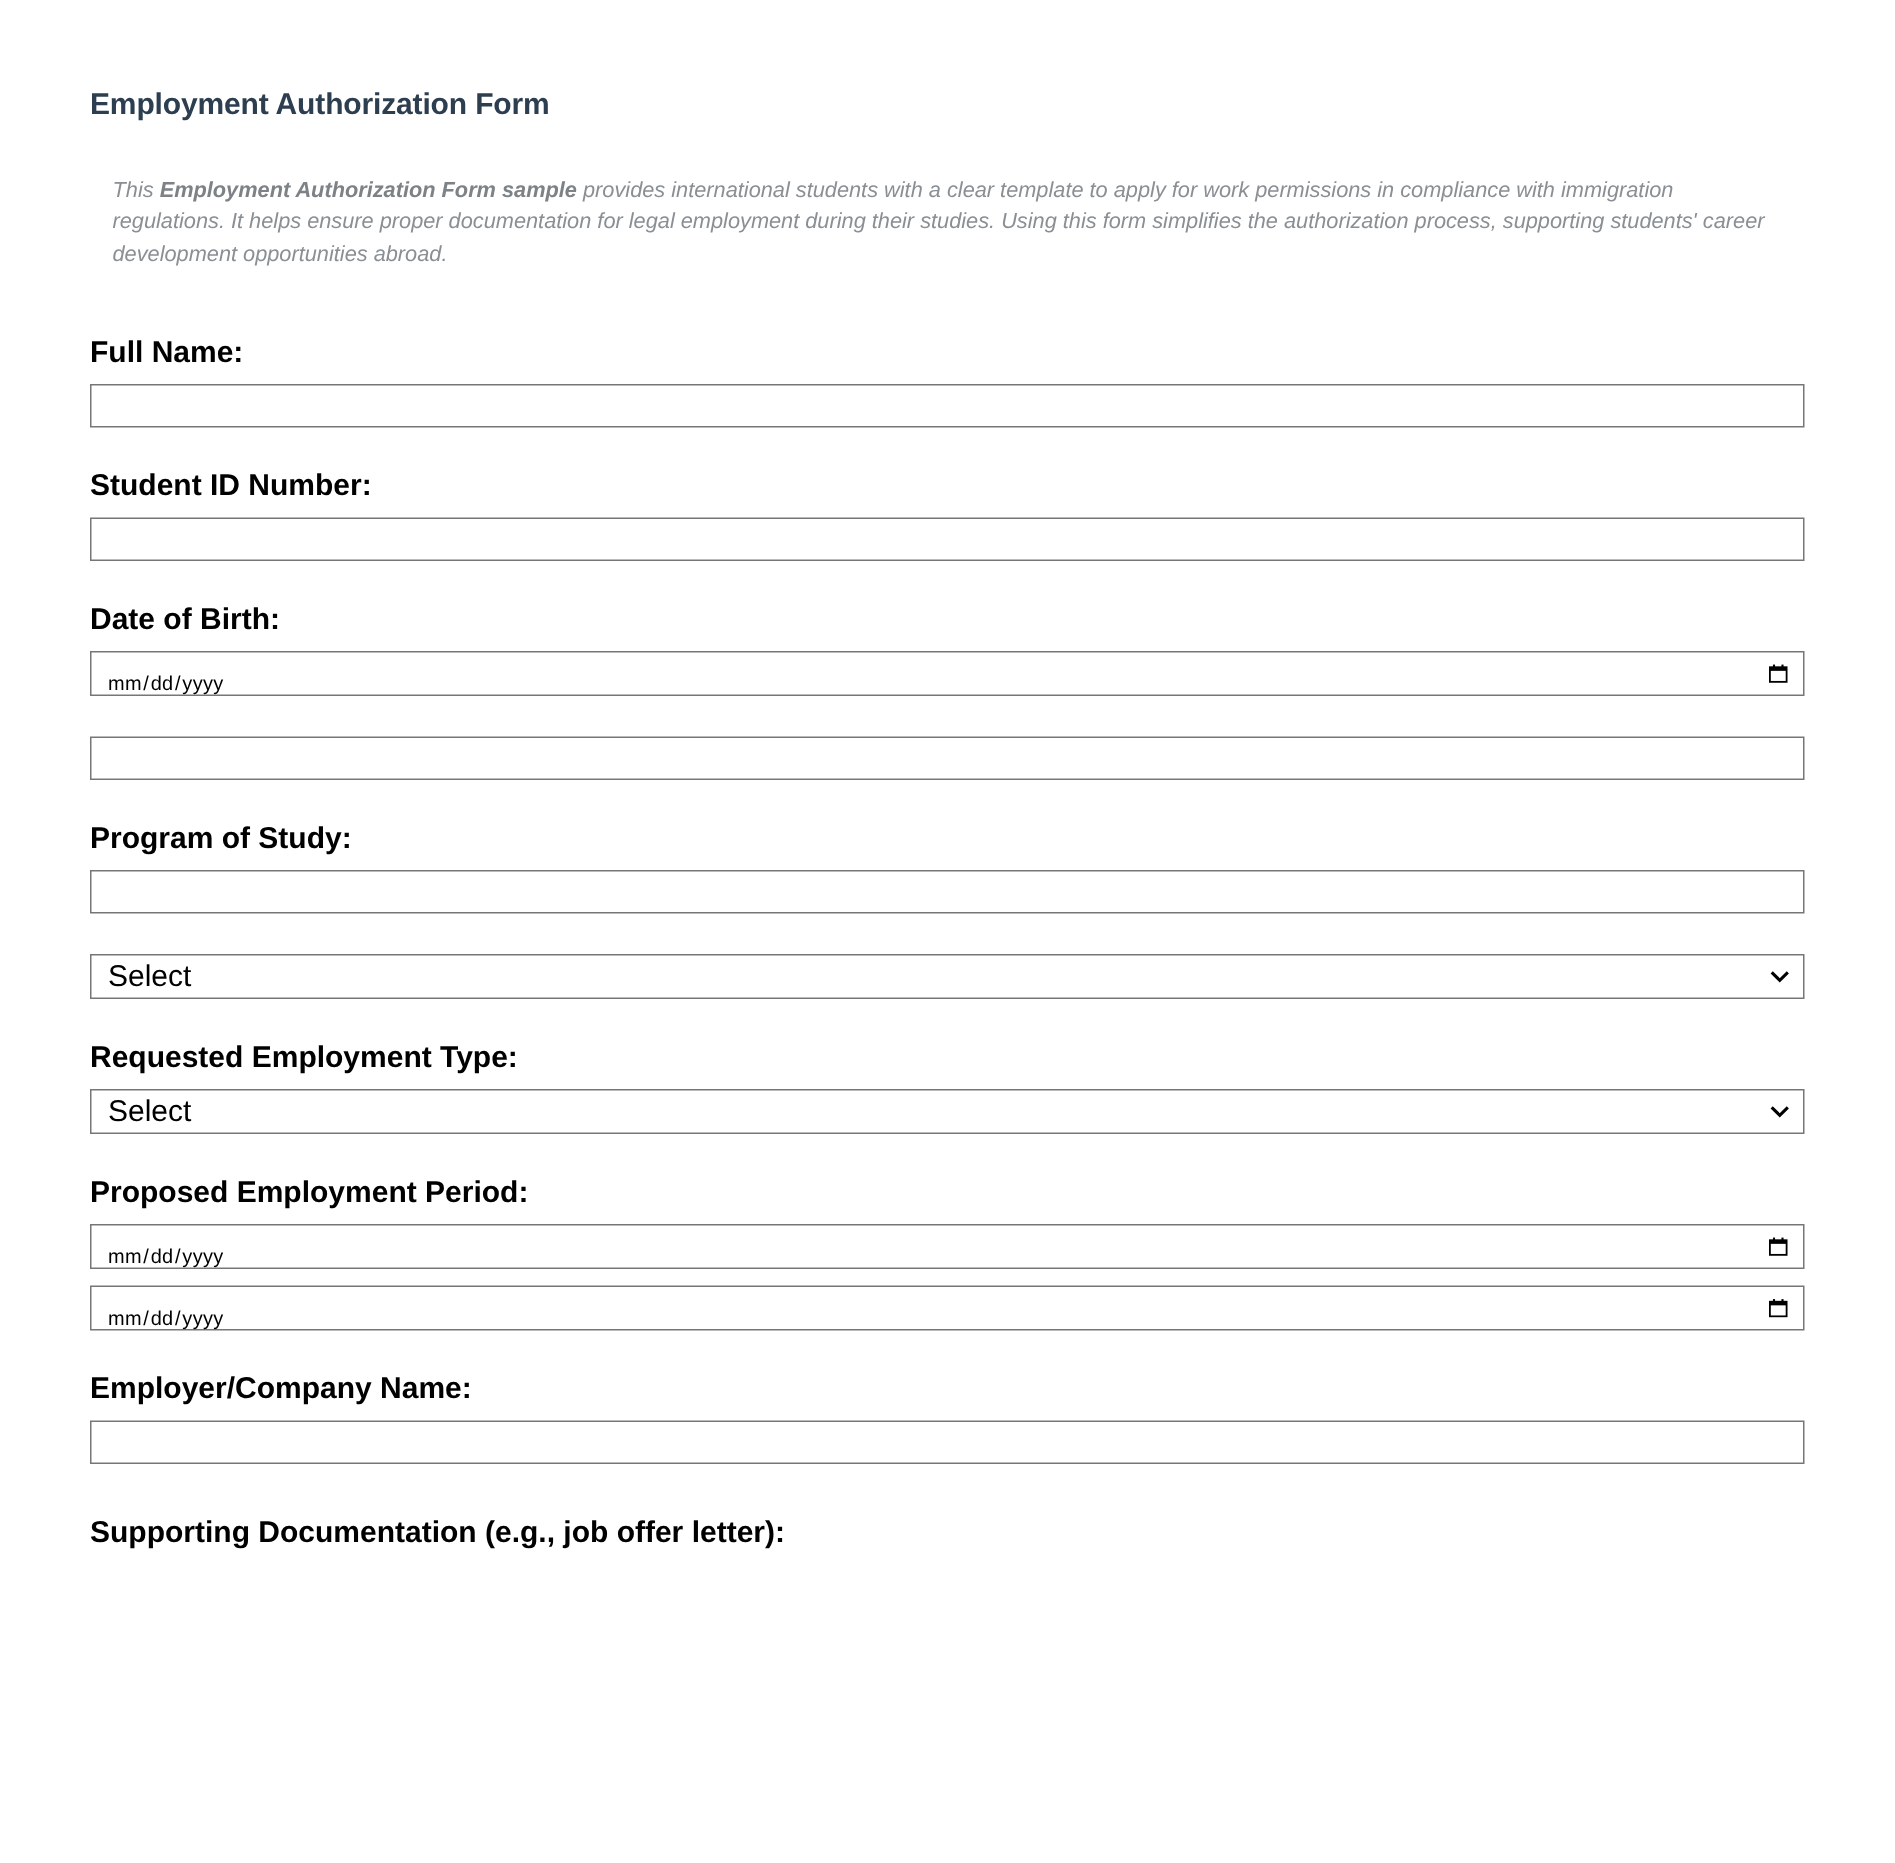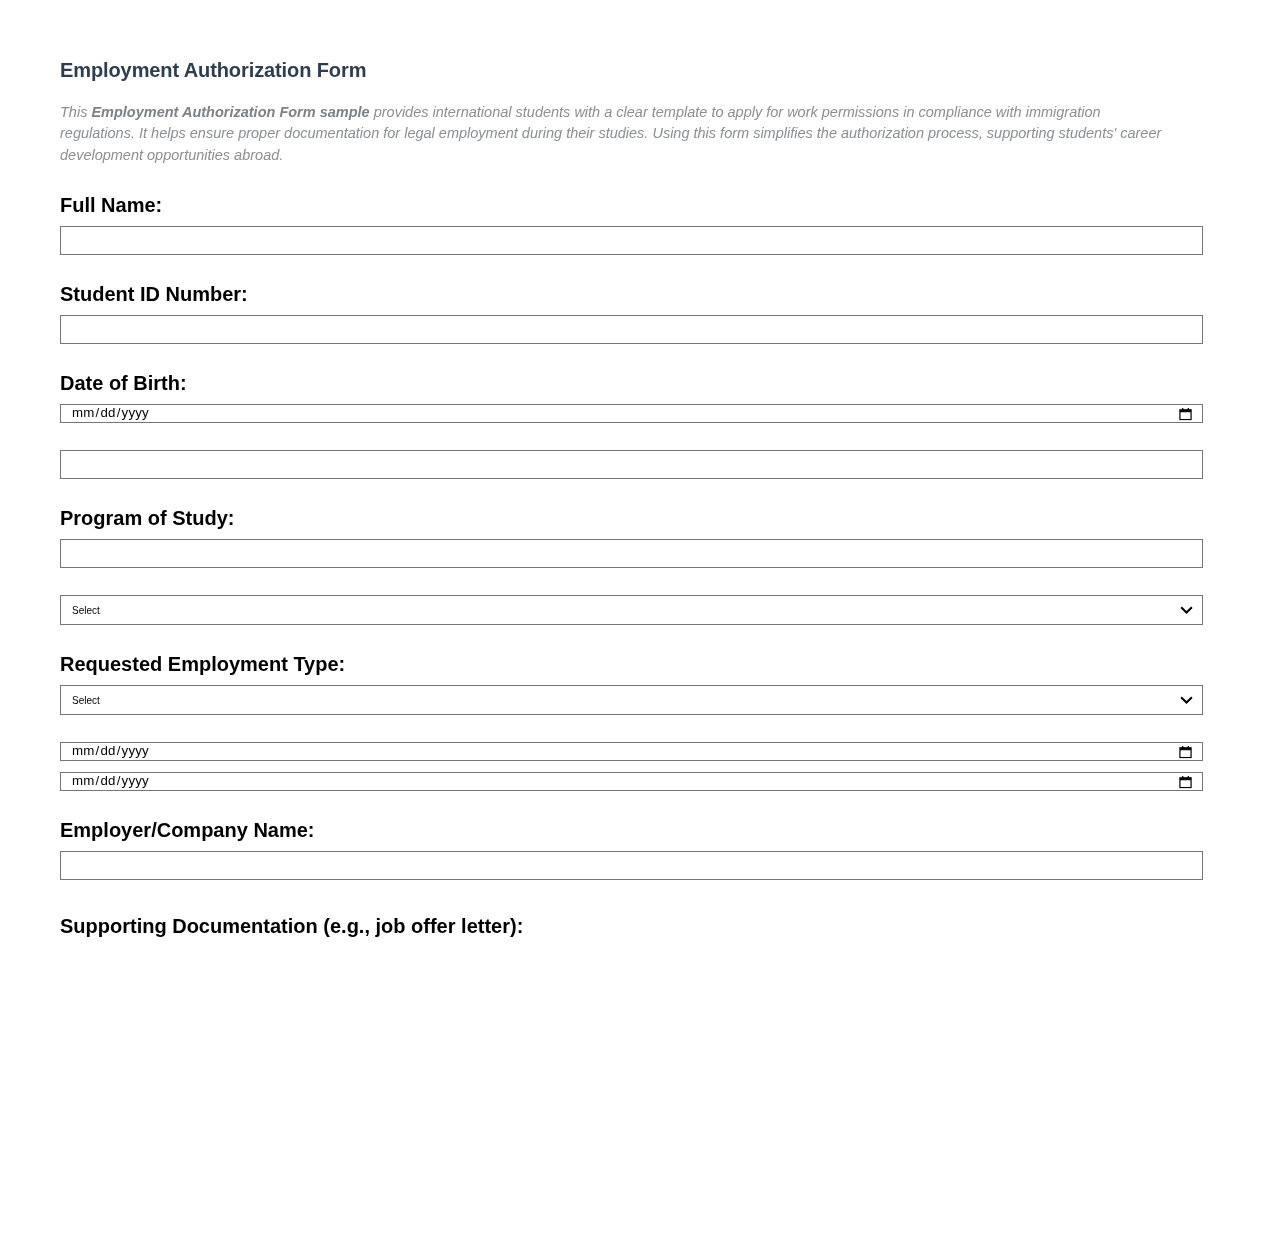--- a/index.html
+++ b/index.html
@@ -23,21 +23,21 @@
   .form-title {
     margin: 0;
     padding-top: 58px;
     font-size: 20px;
     font-weight: bold;
     color: #2c3e50;
     letter-spacing: -0.1px;
     line-height: 1.2;
   }
   .form-desc {
-    margin: 0;
+    margin: 15px;
     padding-top: 20px;
     font-size: 14.5px;
     font-style: italic;
     color: #8a8f94;
     line-height: 1.48;
     max-width: 1110px;
   }
   .form-desc b {
     font-weight: bold;
     font-style: italic;
@@ -66,26 +66,26 @@
     border-radius: 0;
     outline: none;
   }
   input.ctl[type="text"] {
     height: 29px;
     padding: 1px 3px;
   }
   .date-ctl {
     position: relative;
     width: 1143px;
-    height: 19px;
+    height: 30px;
     box-sizing: border-box;
     border: 1px solid #767676;
     background: #ffffff;
     display: flex;
-    align-items: flex-start;
+    align-items: flex-end;
   }
   .date-placeholder {
     padding-left: 11px;
     font-size: 13.3px;
     color: #000000;
     font-family: "Liberation Sans", sans-serif;
     letter-spacing: 0.2px;
     white-space: nowrap;
   }
   .date-placeholder .sep {
@@ -105,21 +105,21 @@
     width: 1143px;
     height: 30px;
     box-sizing: border-box;
     border: 1px solid #767676;
     background: #ffffff;
     display: flex;
     align-items: center;
   }
   .select-value {
     padding-left: 11px;
-    font-size: 10px;
+    font-size: 20px;
     color: #000000;
   }
   .chevron-icon {
     position: absolute;
     right: 9px;
     top: 50%;
     transform: translateY(-50%);
     width: 13px;
     height: 9px;
     display: block;
@@ -201,20 +201,21 @@
     <label class="field-label">Requested Employment Type:</label>
     <div class="select-ctl">
       <span class="select-value">Select</span>
       <svg class="chevron-icon" viewBox="0 0 14 9">
         <path d="M1.2 1.6 L7 7.2 L12.8 1.6" fill="none" stroke="#000" stroke-width="2.2" stroke-linecap="butt"></path>
       </svg>
     </div>
   </div>
 
   <div class="field-group">
+    <label class="field-label">Proposed Employment Period:</label>
     <div class="date-ctl">
       <span class="date-placeholder"><span>mm</span><span class="sep">/</span><span>dd</span><span class="sep">/</span><span>yyyy</span></span>
       <svg class="cal-icon" viewBox="0 0 14 14">
         <rect x="1" y="2.5" width="12" height="10.5" fill="none" stroke="#000" stroke-width="1.3"></rect>
         <rect x="1" y="2.5" width="12" height="2.6" fill="#000"></rect>
         <rect x="3.2" y="0.6" width="1.5" height="3" fill="#000"></rect>
         <rect x="9.3" y="0.6" width="1.5" height="3" fill="#000"></rect>
       </svg>
     </div>
     <div class="period-gap"></div>

